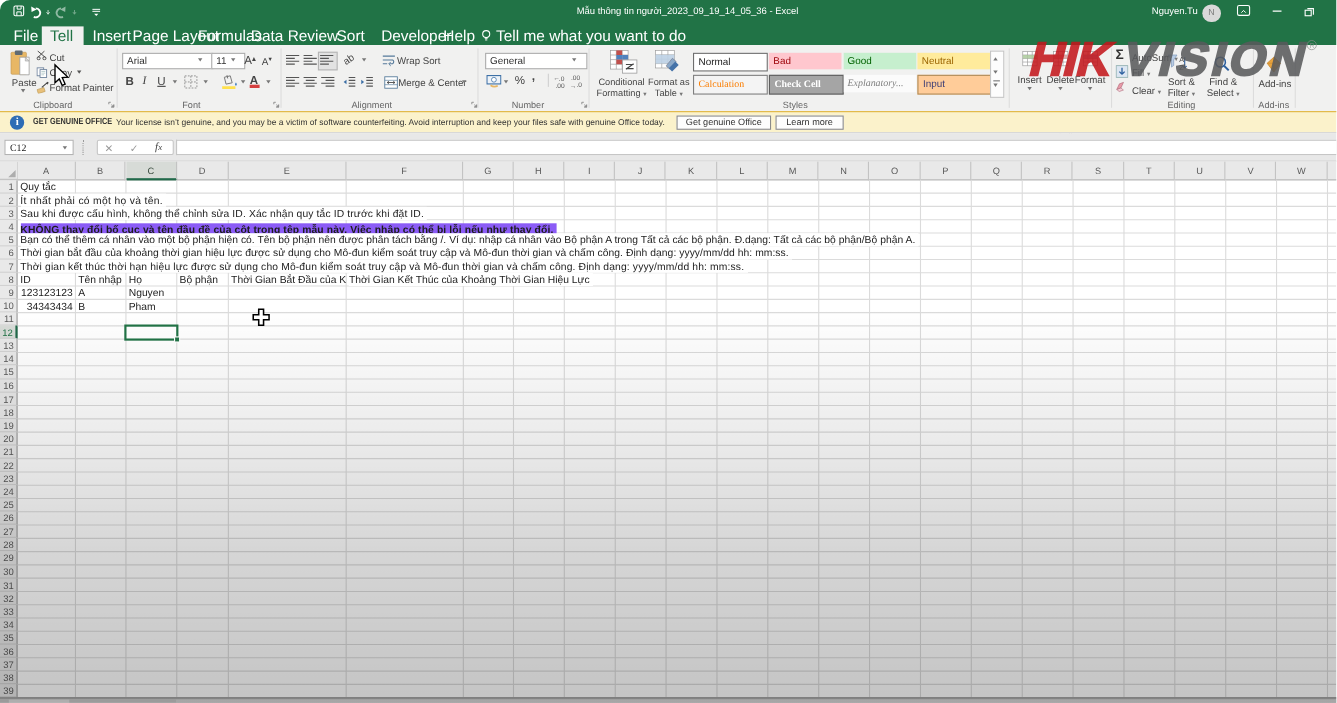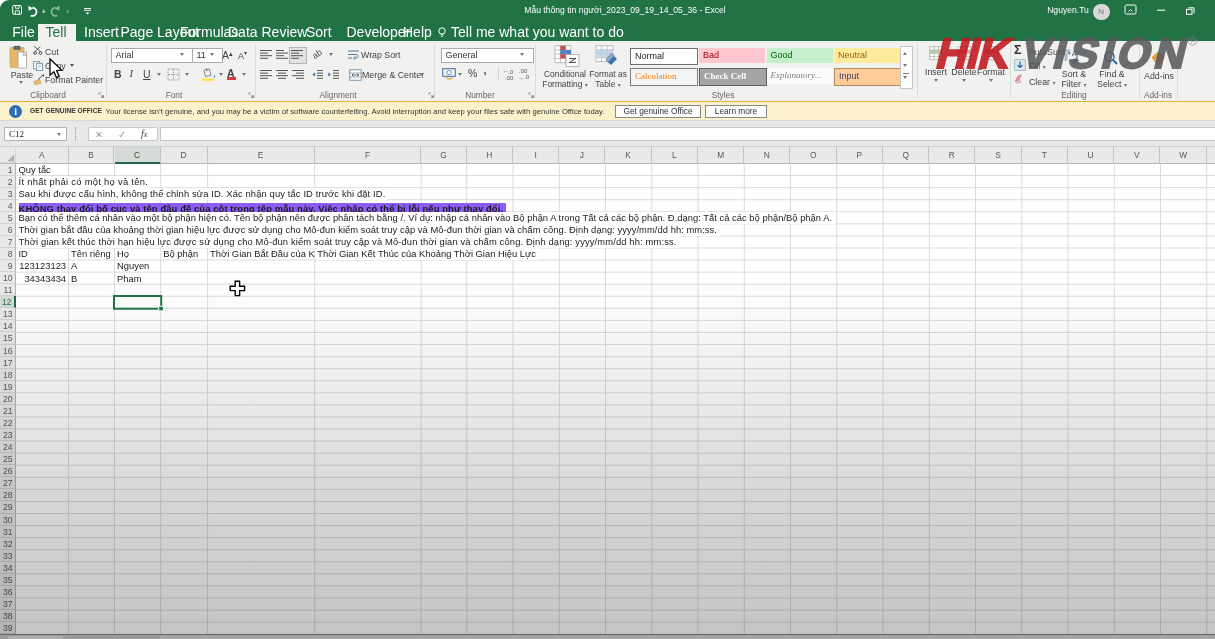--- a/index.html
+++ b/index.html
@@ -491,21 +491,21 @@
     </g>
   </svg>
 <div class="ct" style="left:18.5px;top:163.9px;letter-spacing:0px;padding-right:3px;">Quy tắc</div>
 <div class="ct" style="left:18.5px;top:175.97px;background:#fff;letter-spacing:0.29px;padding-right:3px;">Ít nhất phải có một họ và tên.</div>
 <div class="ct" style="left:18.5px;top:188.04px;background:#fff;letter-spacing:0.12px;padding-right:3px;">Sau khi được cấu hình, không thể chỉnh sửa ID. Xác nhận quy tắc ID trước khi đặt ID.</div>
 <div class="ct" style="left:18.5px;top:203px;background:#8b5cf6;letter-spacing:0.115px;padding-right:3px;font-weight:bold;">KHÔNG thay đổi bố cục và tên đầu đề của cột trong tệp mẫu này. Việc nhập có thể bị lỗi nếu như thay đổi.</div>
 <div class="ct" style="left:18.5px;top:212.18px;background:#fff;letter-spacing:0.02px;padding-right:3px;">Bạn có thể thêm cá nhân vào một bộ phận hiện có. Tên bộ phận nên được phân tách bằng /. Ví dụ: nhập cá nhân vào Bộ phận A trong Tất cả các bộ phận. Đ.dạng: Tất cả các bộ phận/Bộ phận A.</div>
 <div class="ct" style="left:18.5px;top:224.25px;background:#fff;letter-spacing:0.05px;padding-right:3px;">Thời gian bắt đầu của khoảng thời gian hiệu lực được sử dụng cho Mô-đun kiểm soát truy cập và Mô-đun thời gian và chấm công. Định dạng: yyyy/mm/dd hh: mm:ss.</div>
 <div class="ct" style="left:18.5px;top:236.32px;background:#fff;letter-spacing:0.13px;padding-right:3px;">Thời gian kết thúc thời hạn hiệu lực được sử dụng cho Mô-đun kiểm soát truy cập và Mô-đun thời gian và chấm công. Định dạng: yyyy/mm/dd hh: mm:ss.</div>
 <div class="ct" style="left:18.5px;top:248.39px;letter-spacing:0px;padding-right:3px;">ID</div>
-<div class="ct" style="left:71.1px;top:248.39px;letter-spacing:0px;padding-right:3px;">Tên riêng</div>
+<div class="ct" style="left:71.1px;top:248.39px;letter-spacing:0px;padding-right:3px;">Tên nhập</div>
 <div class="ct" style="left:117px;top:248.39px;letter-spacing:0px;padding-right:3px;">Họ</div>
 <div class="ct" style="left:163.2px;top:248.39px;letter-spacing:0px;padding-right:3px;">Bộ phận</div>
 <div class="ct" style="left:210.1px;top:248.39px;width:104.6px;overflow:hidden;">Thời Gian Bắt Đầu của Khoảng Thời Gian Hiệu Lực</div>
 <div class="ct" style="left:317.2px;top:248.39px;background:#fff;letter-spacing:0px;padding-right:3px;">Thời Gian Kết Thúc của Khoảng Thời Gian Hiệu Lực</div>
 <div class="ct" style="left:16px;top:260.46px;width:50.1px;text-align:right;">123123123</div>
 <div class="ct" style="left:71.1px;top:260.46px;letter-spacing:0px;padding-right:3px;">A</div>
 <div class="ct" style="left:117px;top:260.46px;letter-spacing:0px;padding-right:3px;">Nguyen</div>
 <div class="ct" style="left:16px;top:272.53px;width:50.1px;text-align:right;">34343434</div>
 <div class="ct" style="left:71.1px;top:272.53px;letter-spacing:0px;padding-right:3px;">B</div>
 <div class="ct" style="left:117px;top:272.53px;letter-spacing:0px;padding-right:3px;">Pham</div>

